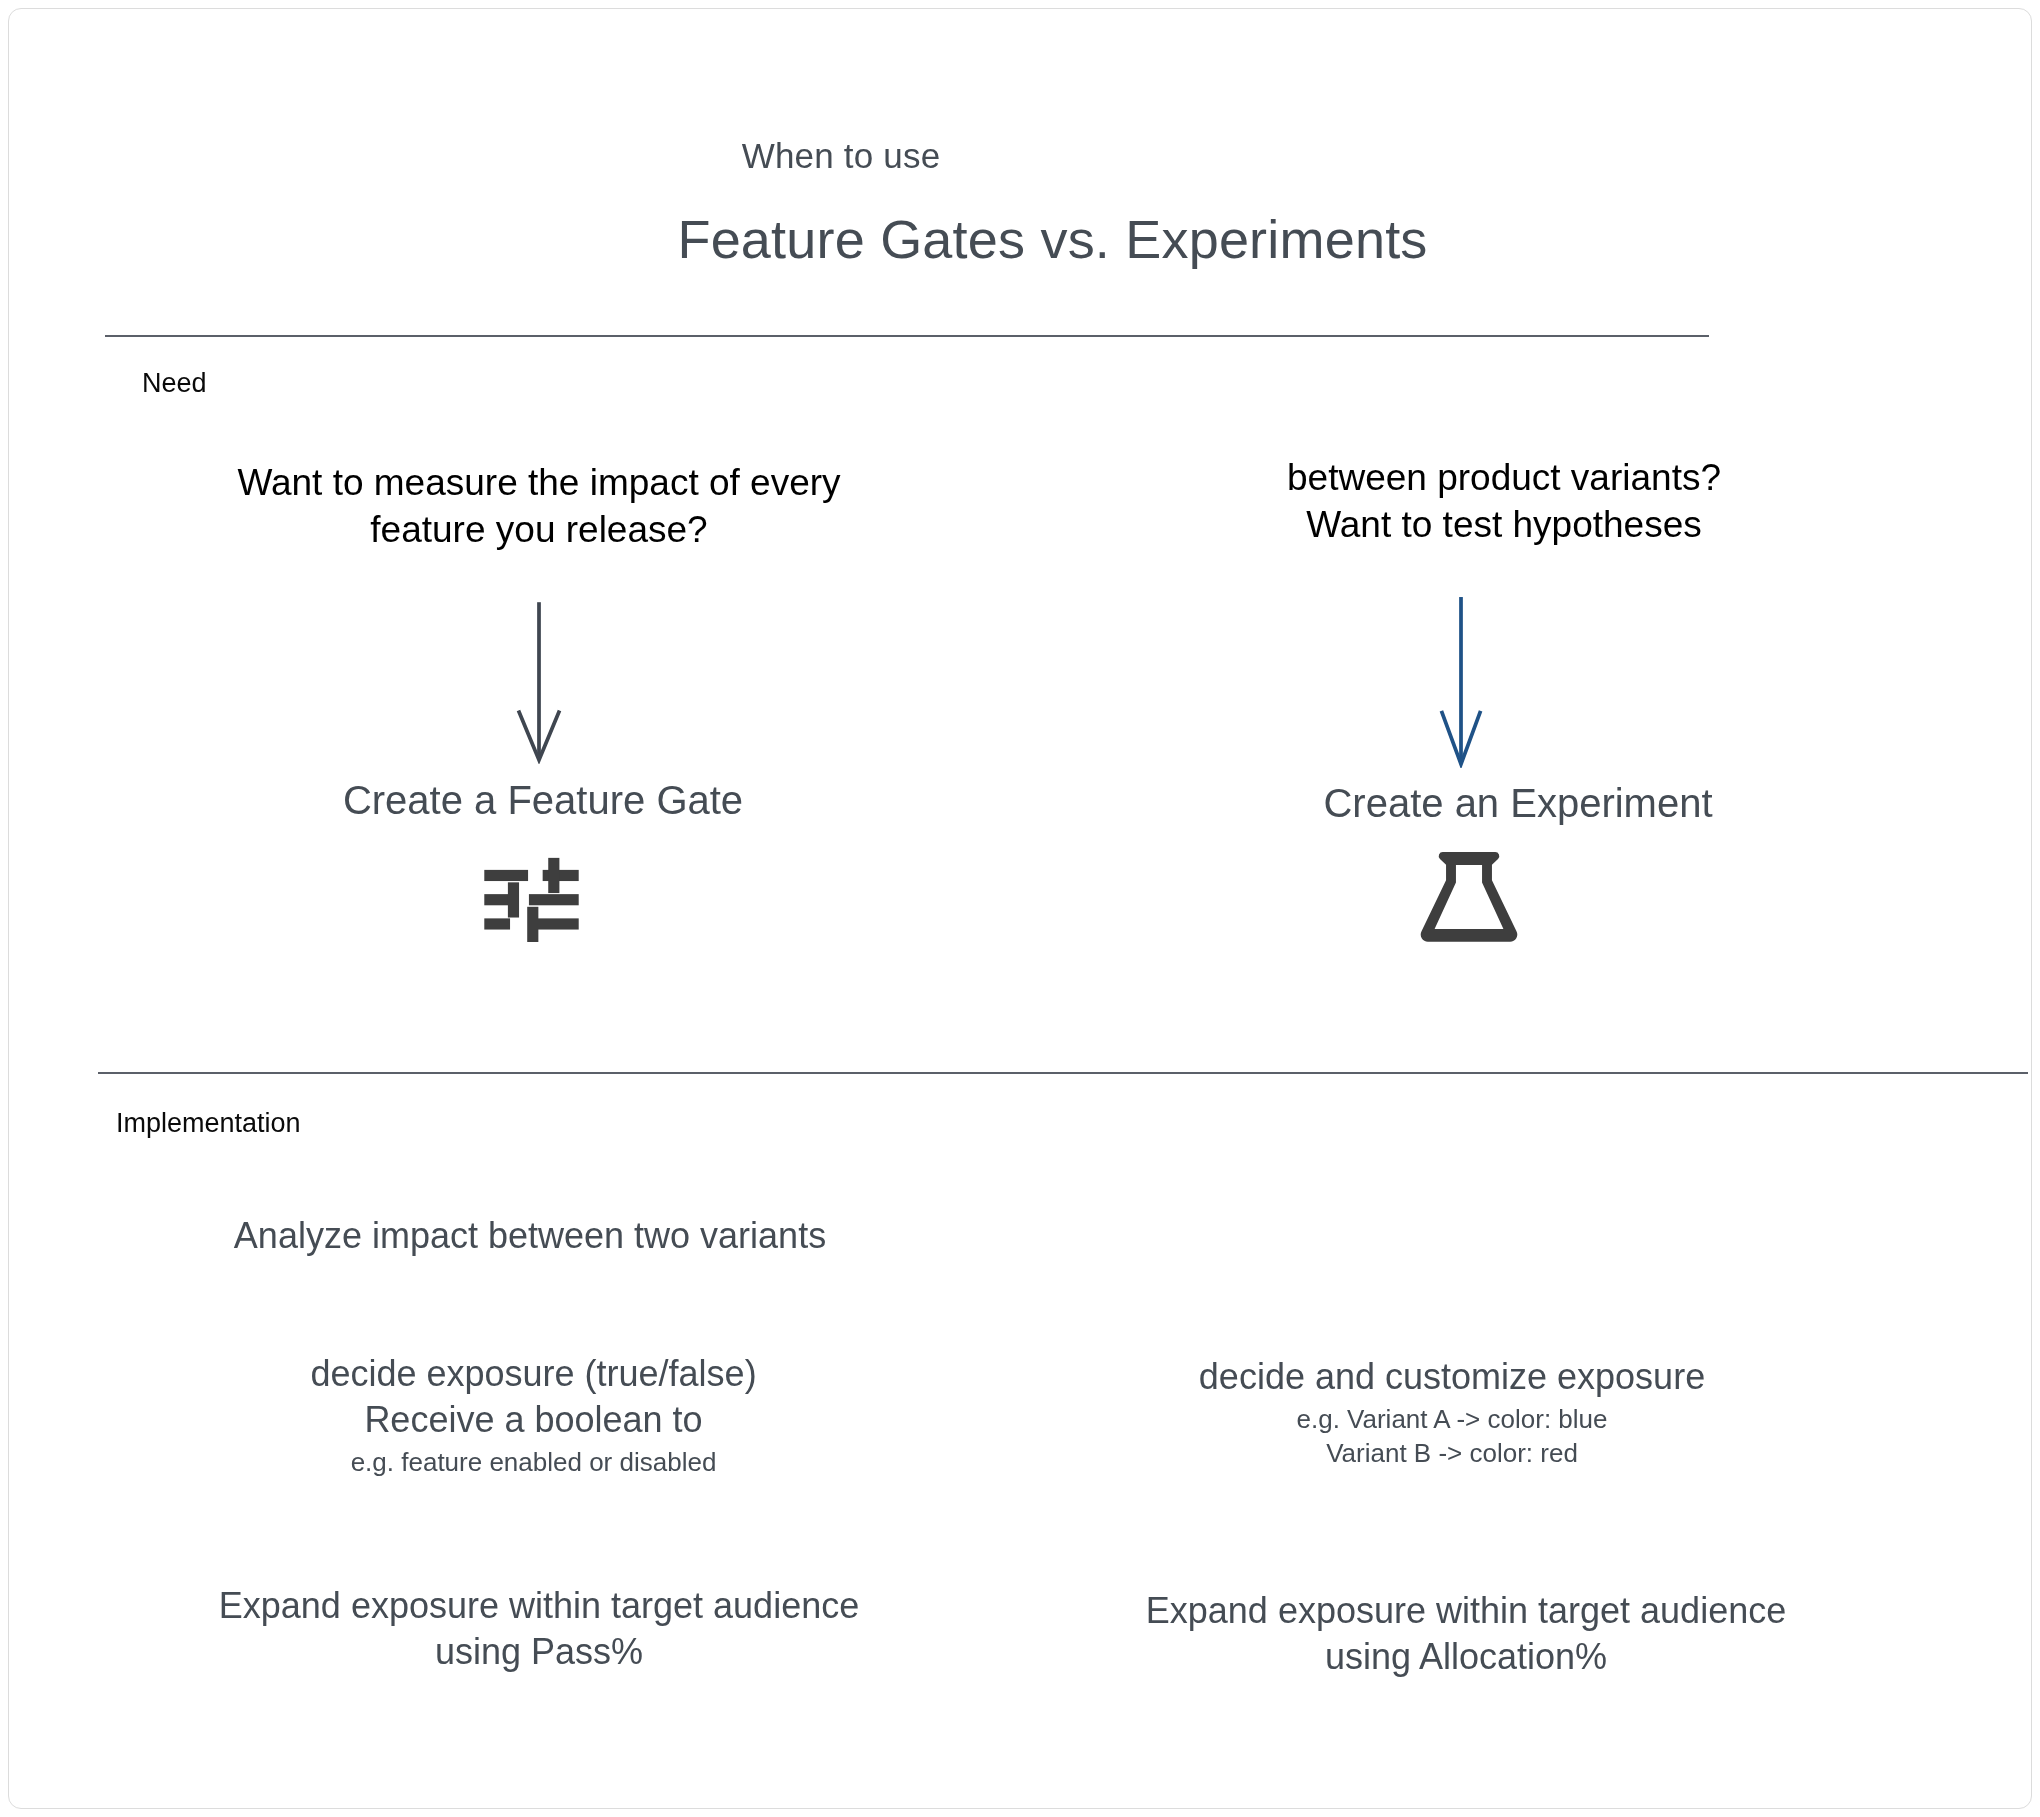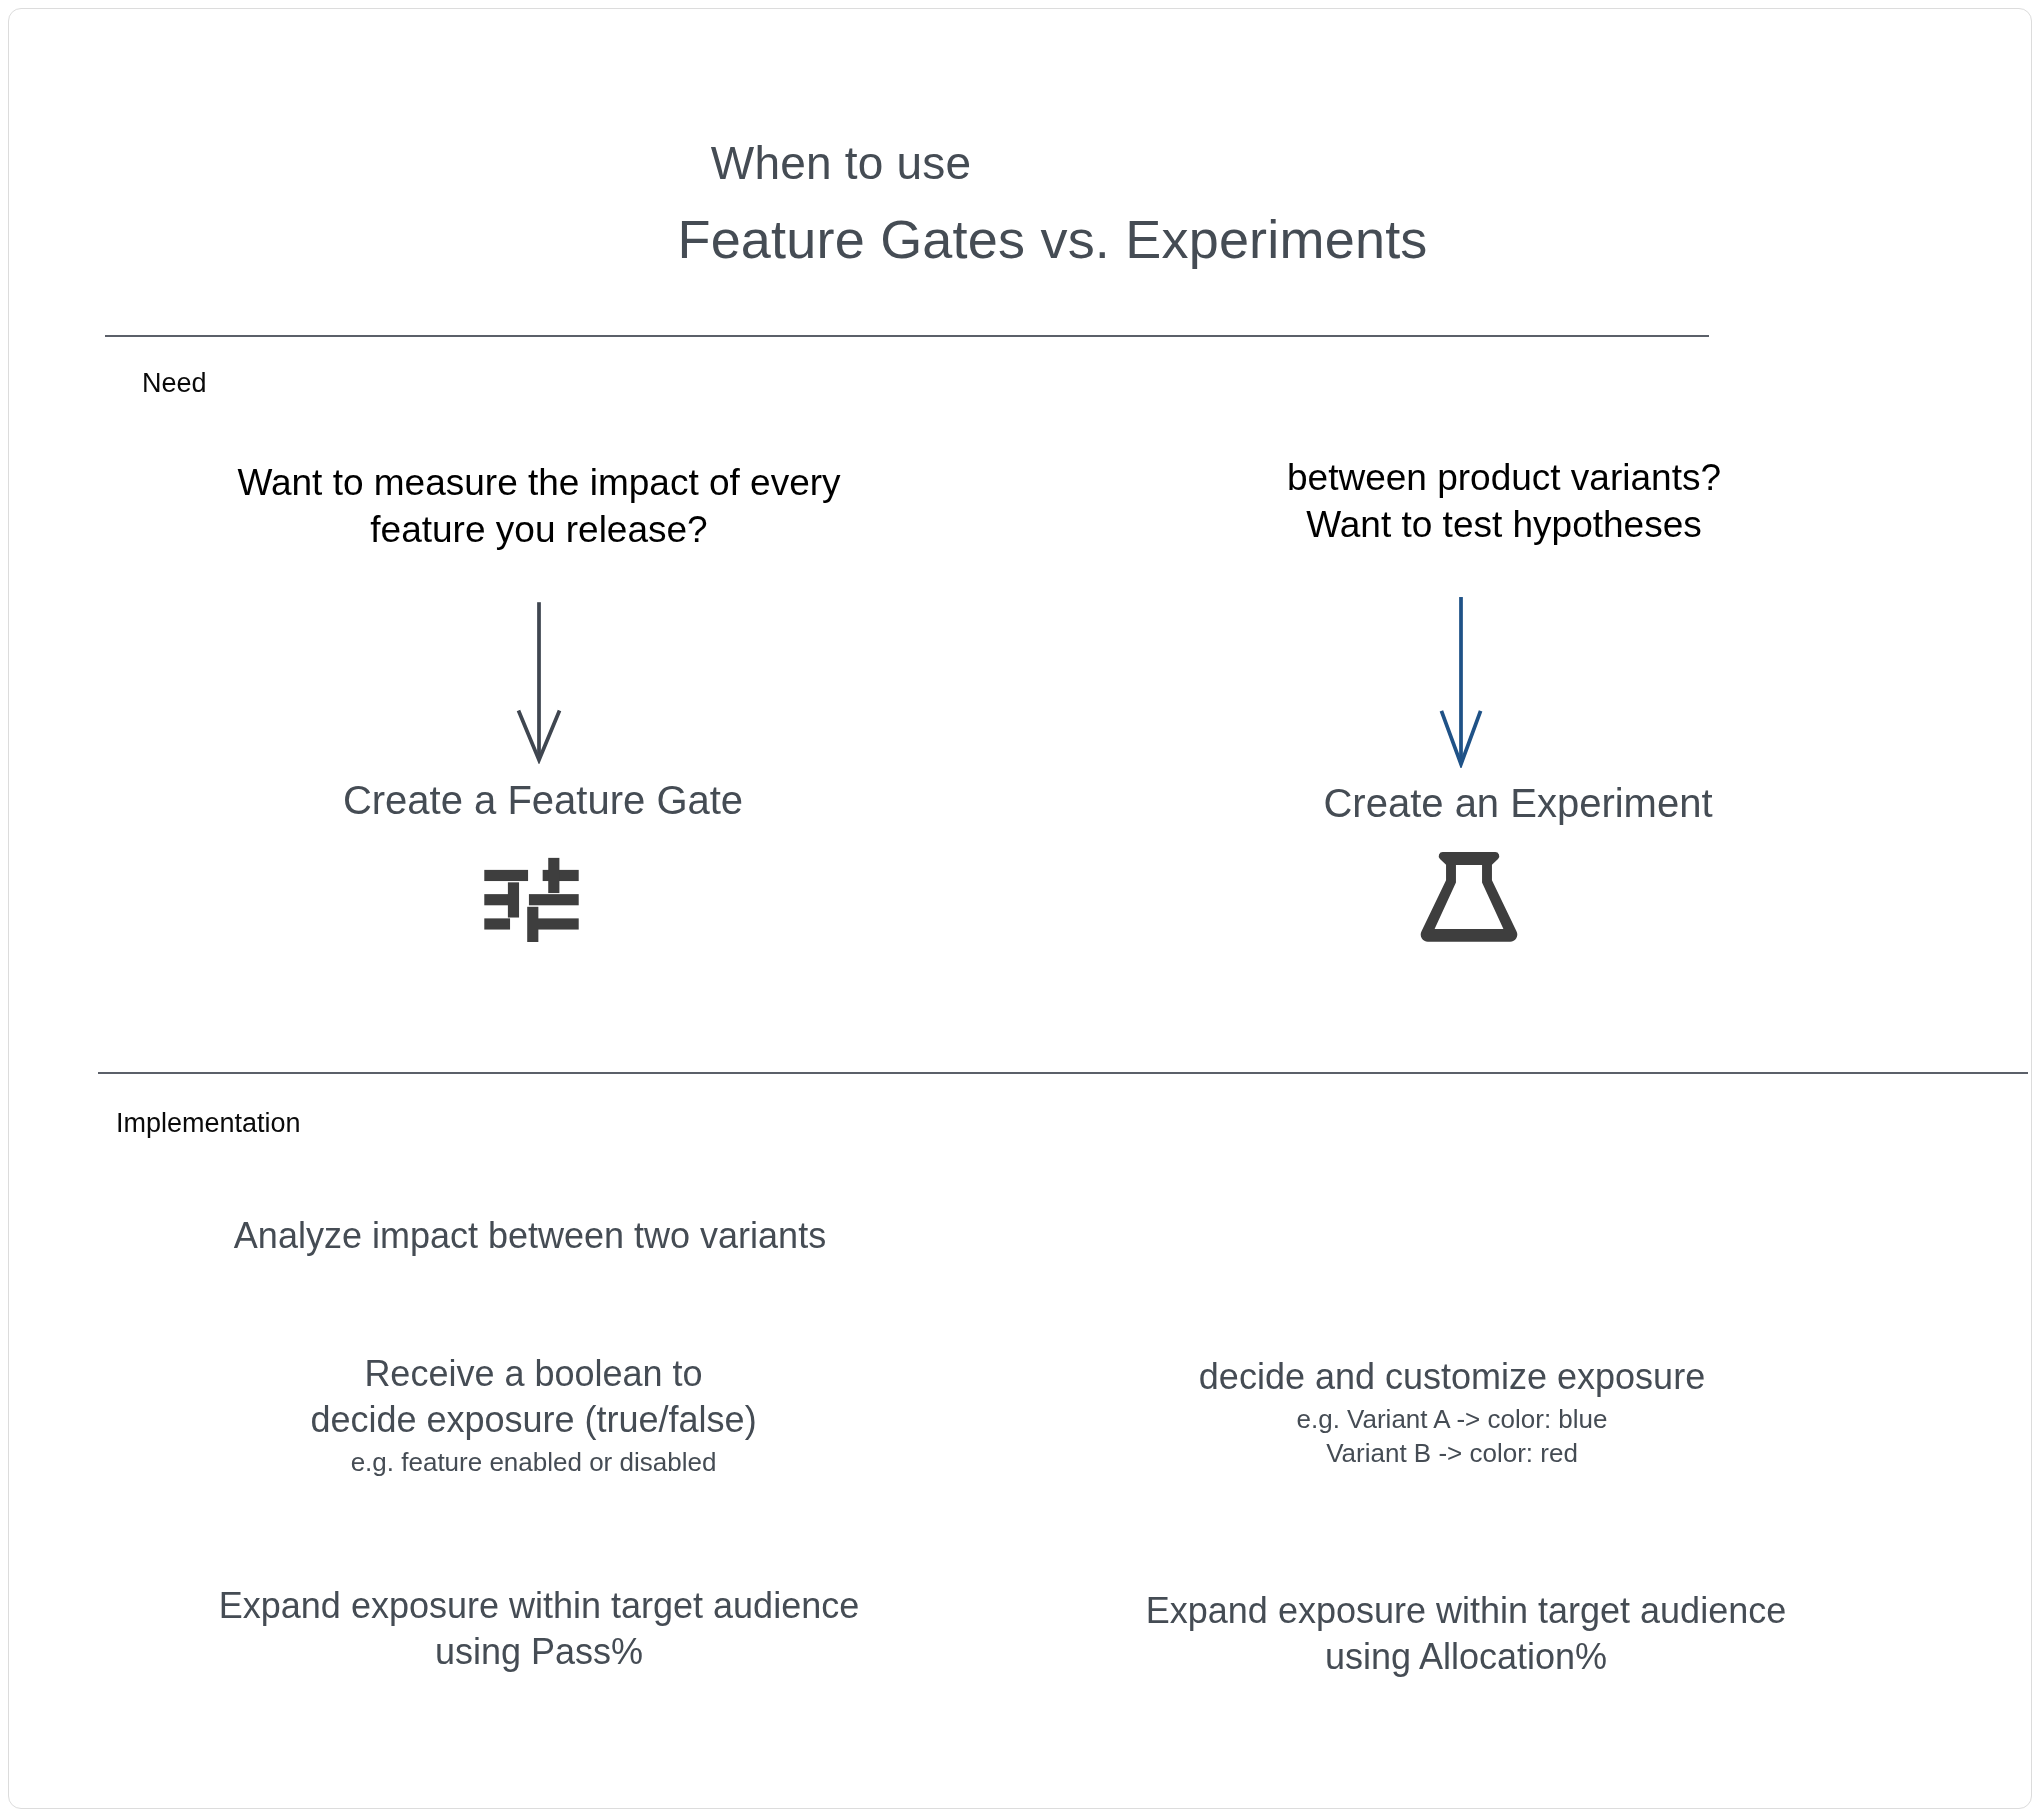--- a/index.html
+++ b/index.html
@@ -34,21 +34,21 @@
     background: #ffffff;
   }
 
   
   .eyebrow {
     position: absolute;
     left: 0;
     top: 136px;
     width: 1682px;
     text-align: center;
-    font-size: 46px;
+    font-size: 35px;
     color: #454c54;
     letter-spacing: 0.2px;
   }
   .headline {
     position: absolute;
     left: 0;
     top: 208px;
     width: 2041px;
     text-align: center;
     font-size: 54px;
@@ -206,22 +206,22 @@
   </div>
 
   <div class="divider divider-impl"></div>
   <div class="section-tag tag-impl">Implementation</div>
 
   <div class="block impl i1-left">
     <span class="nowrap-line">Analyze impact between two variants</span>
   </div>
 
   <div class="block impl i2-left">
+    <span class="nowrap-line">decide exposure (true/false)</span>
     <span class="nowrap-line">Receive a boolean to</span>
-    <span class="nowrap-line">decide exposure (true/false)</span>
     <span class="impl-sub">e.g. feature enabled or disabled</span>
   </div>
 
   <div class="block impl i3-left">
     <span class="nowrap-line">Expand exposure within target audience</span>
     <span class="nowrap-line">using Pass%</span>
   </div>
 
 
   <div class="block impl i2-right">

